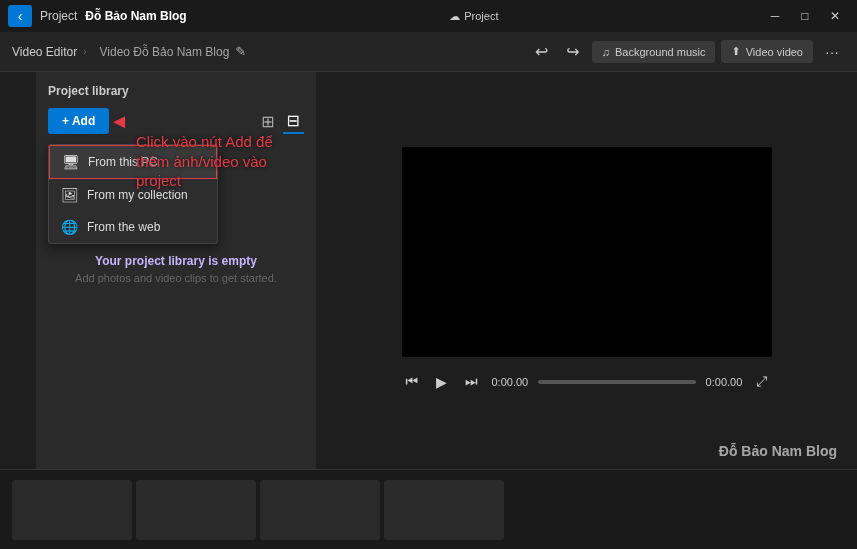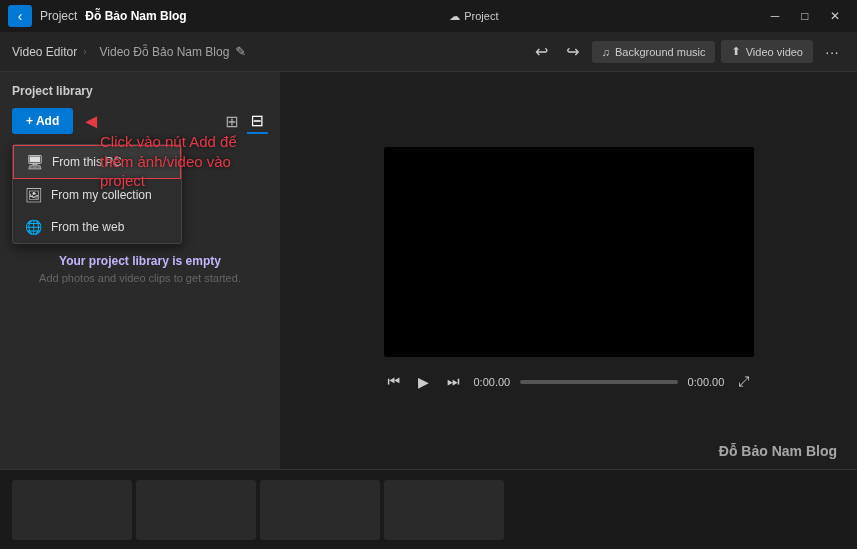--- a/index.html
+++ b/index.html
@@ -139,40 +139,41 @@
       color: #ccc;
       font-size: 14px;
       cursor: pointer;
       padding: 4px 6px;
     }
 
     
     .main {
       display: flex;
       height: calc(549px - 32px - 40px - 80px);
+      padding-left: 36px;
     }
 
     
     .left-panel {
       width: 280px;
       background: #2a2a2a;
       padding: 12px;
       position: relative;
       flex-shrink: 0;
     }
     .project-library-label {
       font-size: 12px;
       font-weight: 600;
       color: #ccc;
       margin-bottom: 10px;
     }
     .add-btn-row {
       display: flex;
       align-items: center;
-      gap: 8px;
+      gap: 0;
       margin-bottom: 10px;
     }
     .add-btn {
       background: #0078d4;
       border: none;
       color: #fff;
       padding: 6px 14px;
       border-radius: 3px;
       font-size: 12px;
       cursor: pointer;

